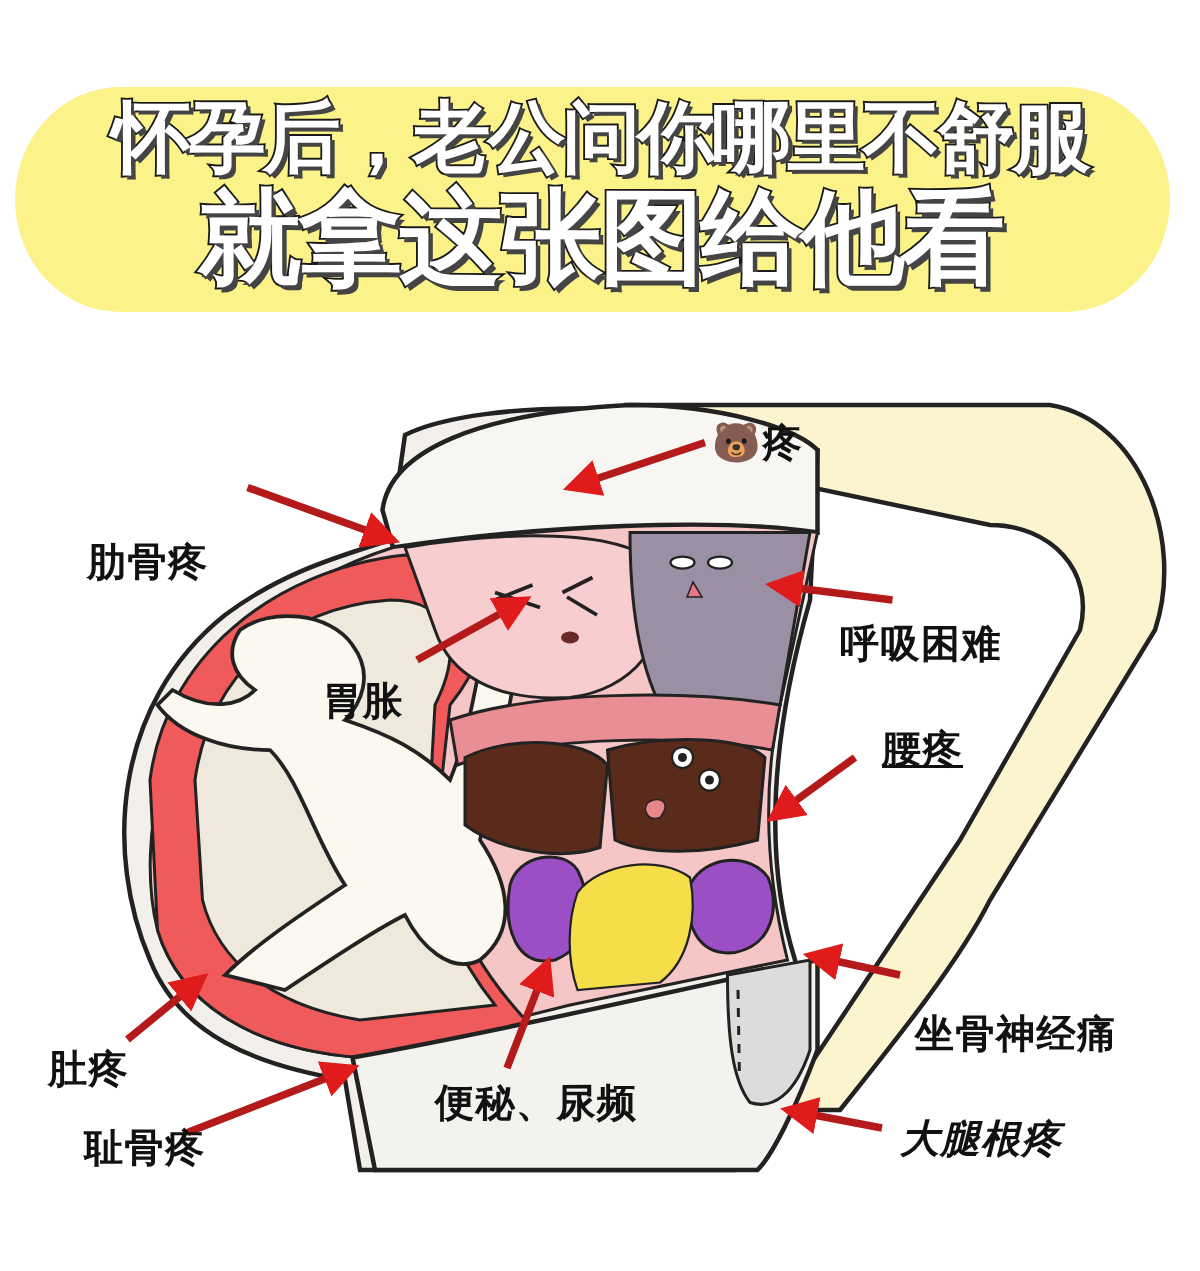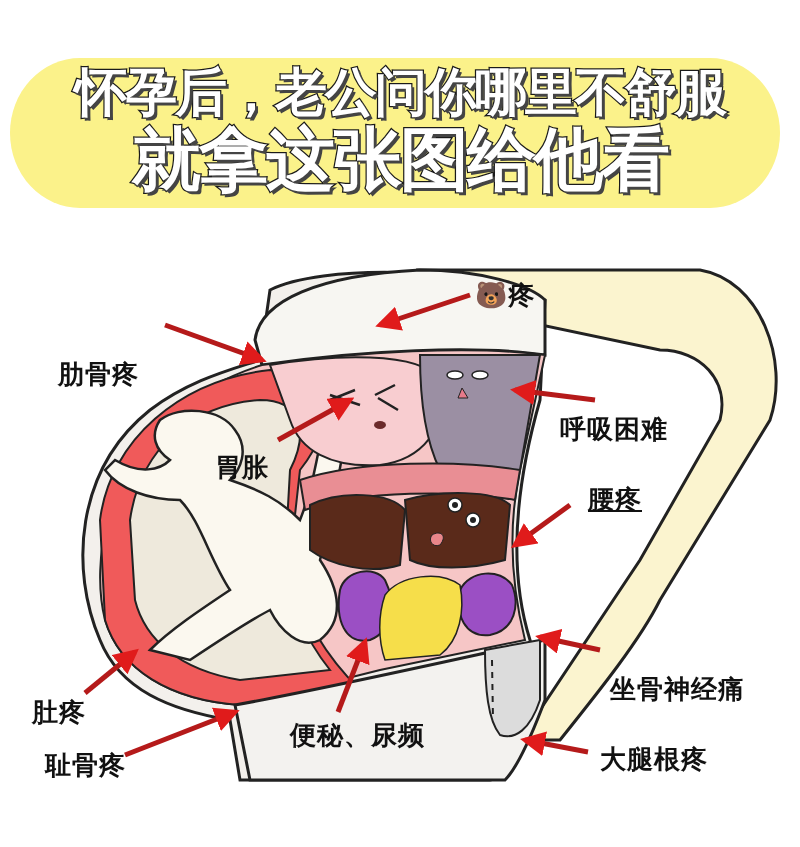--- a/index.html
+++ b/index.html
@@ -80,15 +80,15 @@
   </g>
 </svg>
 
 <div class="label" style="left:58px;top:312px;margin-top:45px;">肋骨疼</div>
 <div class="label" style="left:475px;top:278px;">🐻疼</div>
 <div class="label" style="left:560px;top:412px;">呼吸困难</div>
 <div class="label" style="left:215px;top:450px;">胃胀</div>
 <div class="label" style="left:588px;top:482px;text-decoration:underline;">腰疼</div>
 <div class="label" style="left:610px;top:636px;margin-top:36px;">坐骨神经痛</div>
 <div class="label" style="left:32px;top:695px;">肚疼</div>
-<div class="label" style="left:45px;top:748px;">耻骨疼</div>
+<div class="label" style="left:56px;top:748px;">耻骨疼</div>
 <div class="label" style="left:290px;top:718px;">便秘、尿频</div>
-<div class="label" style="left:600px;top:742px;">大腿根疼</div>
+<div class="label" style="left:600px;top:742px;font-style:italic;">大腿根疼</div>
 
 </body></html>

